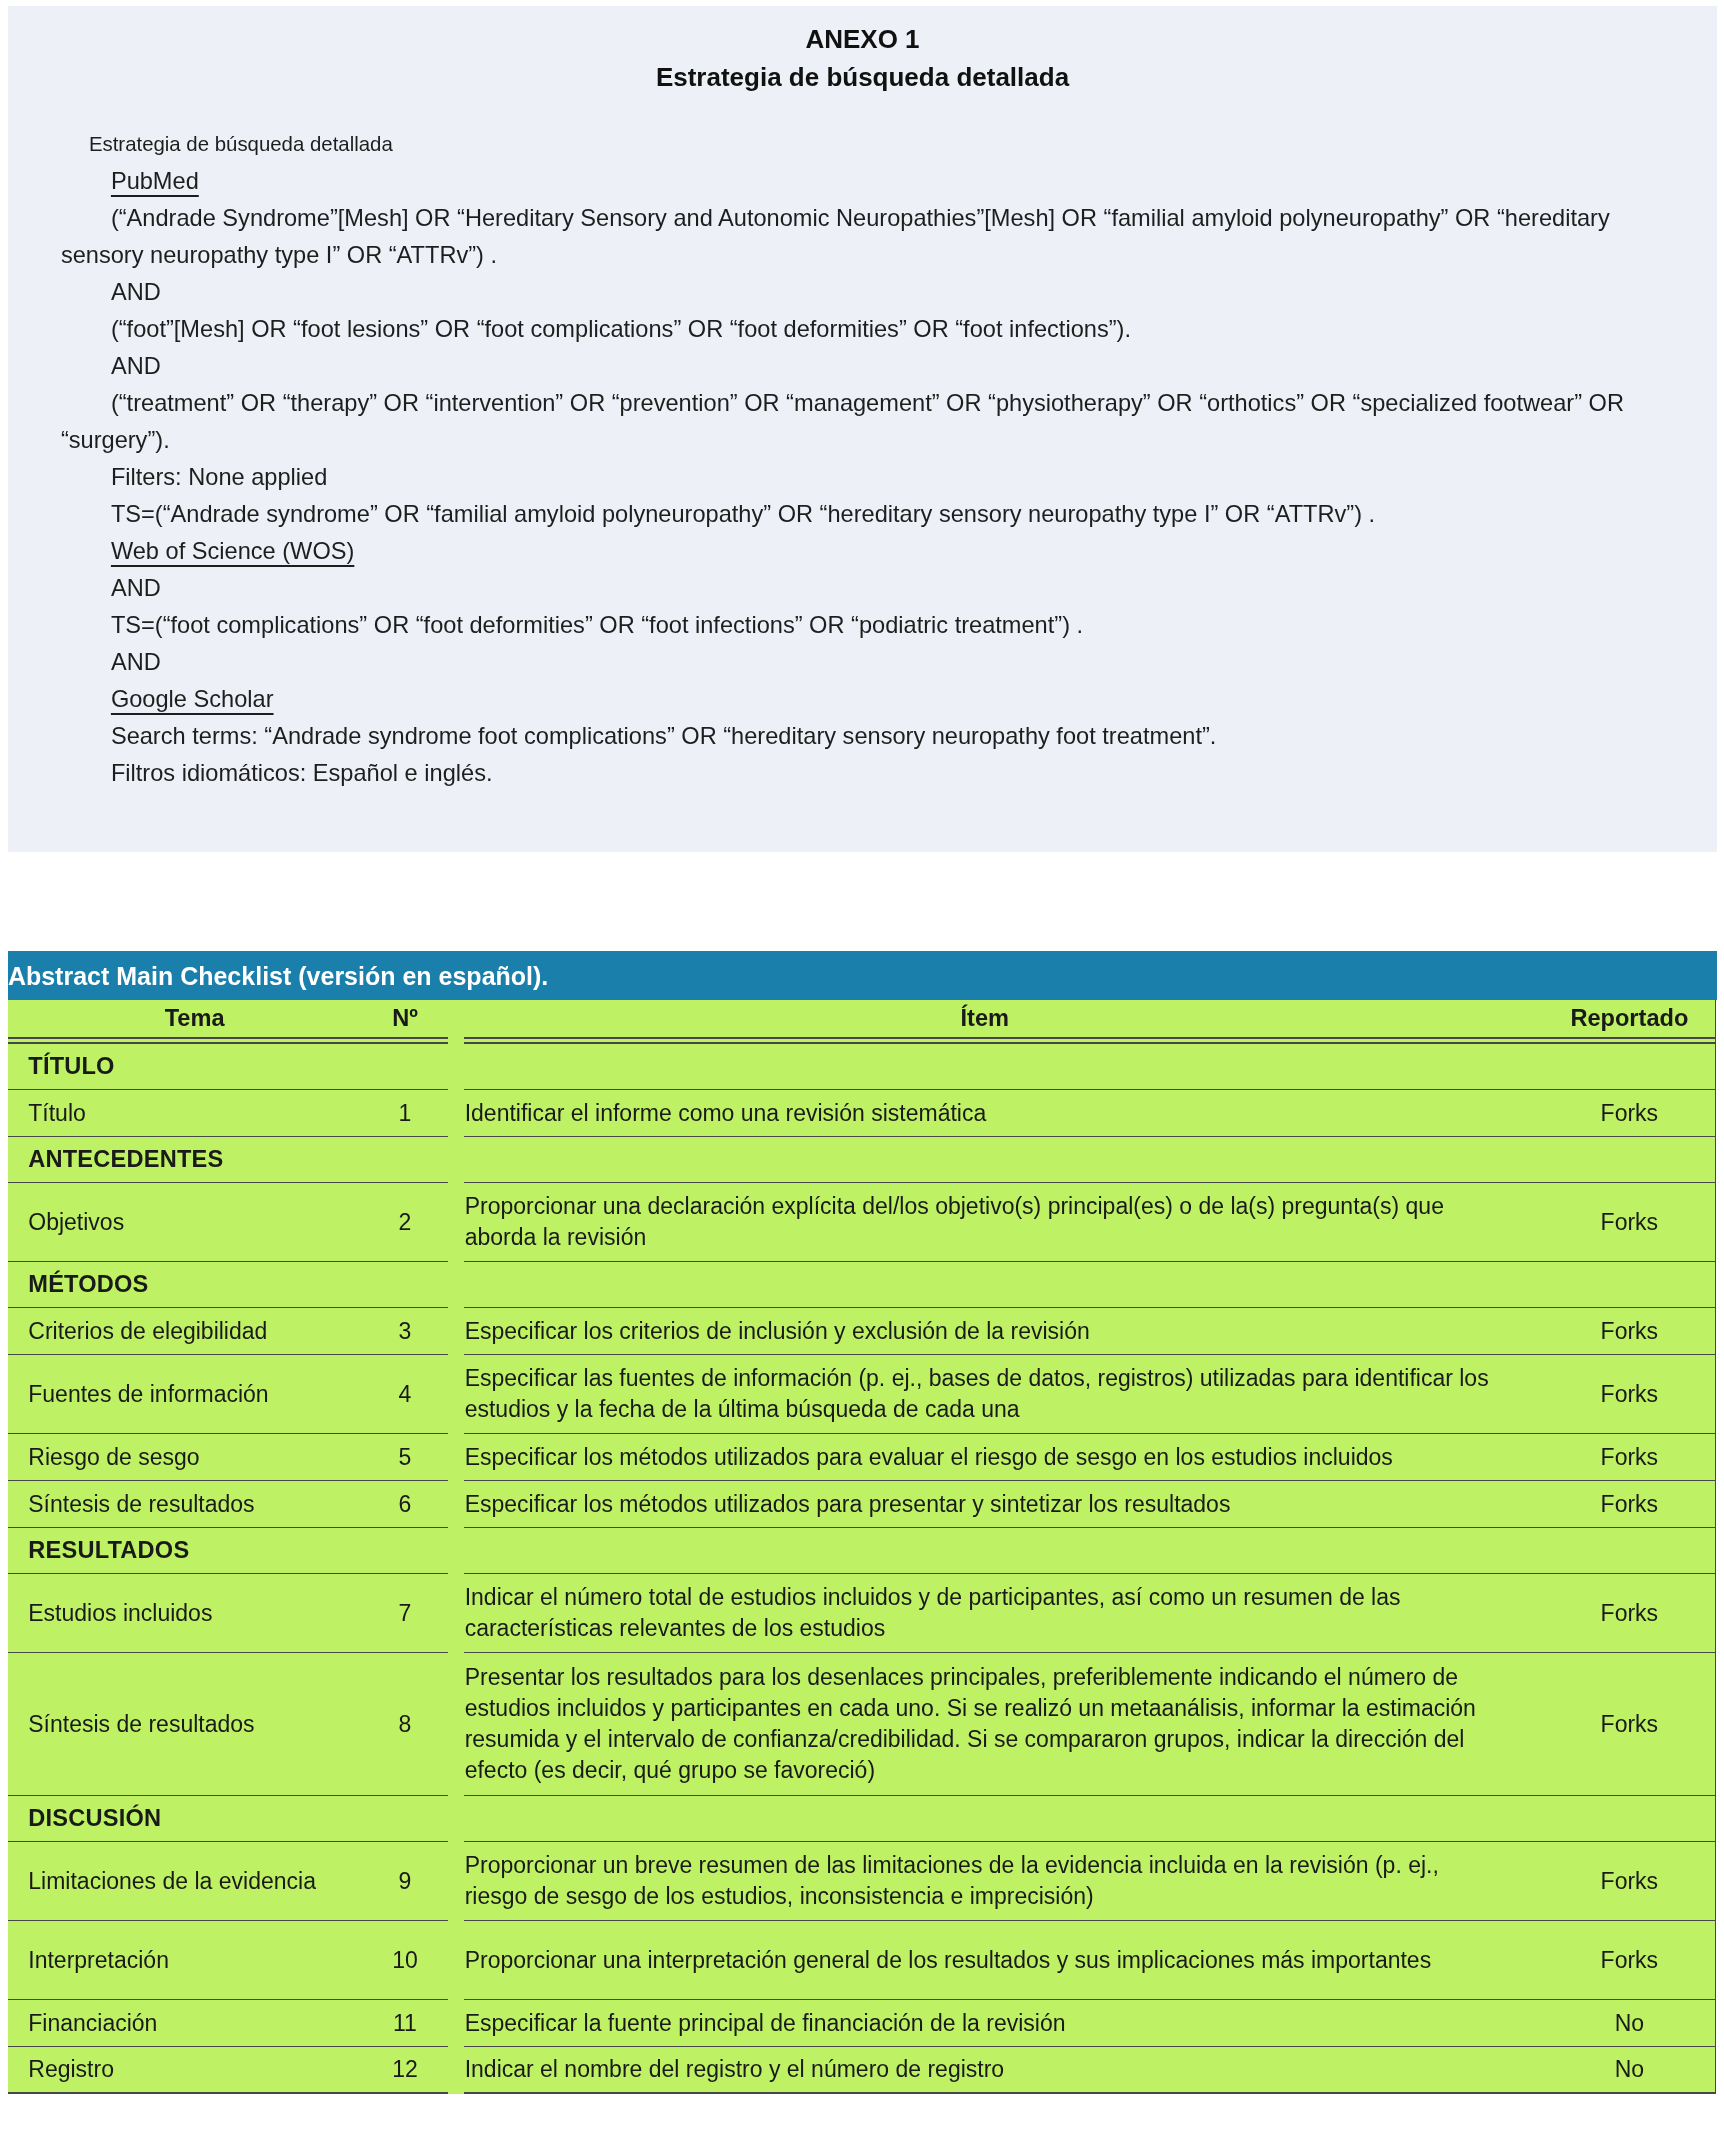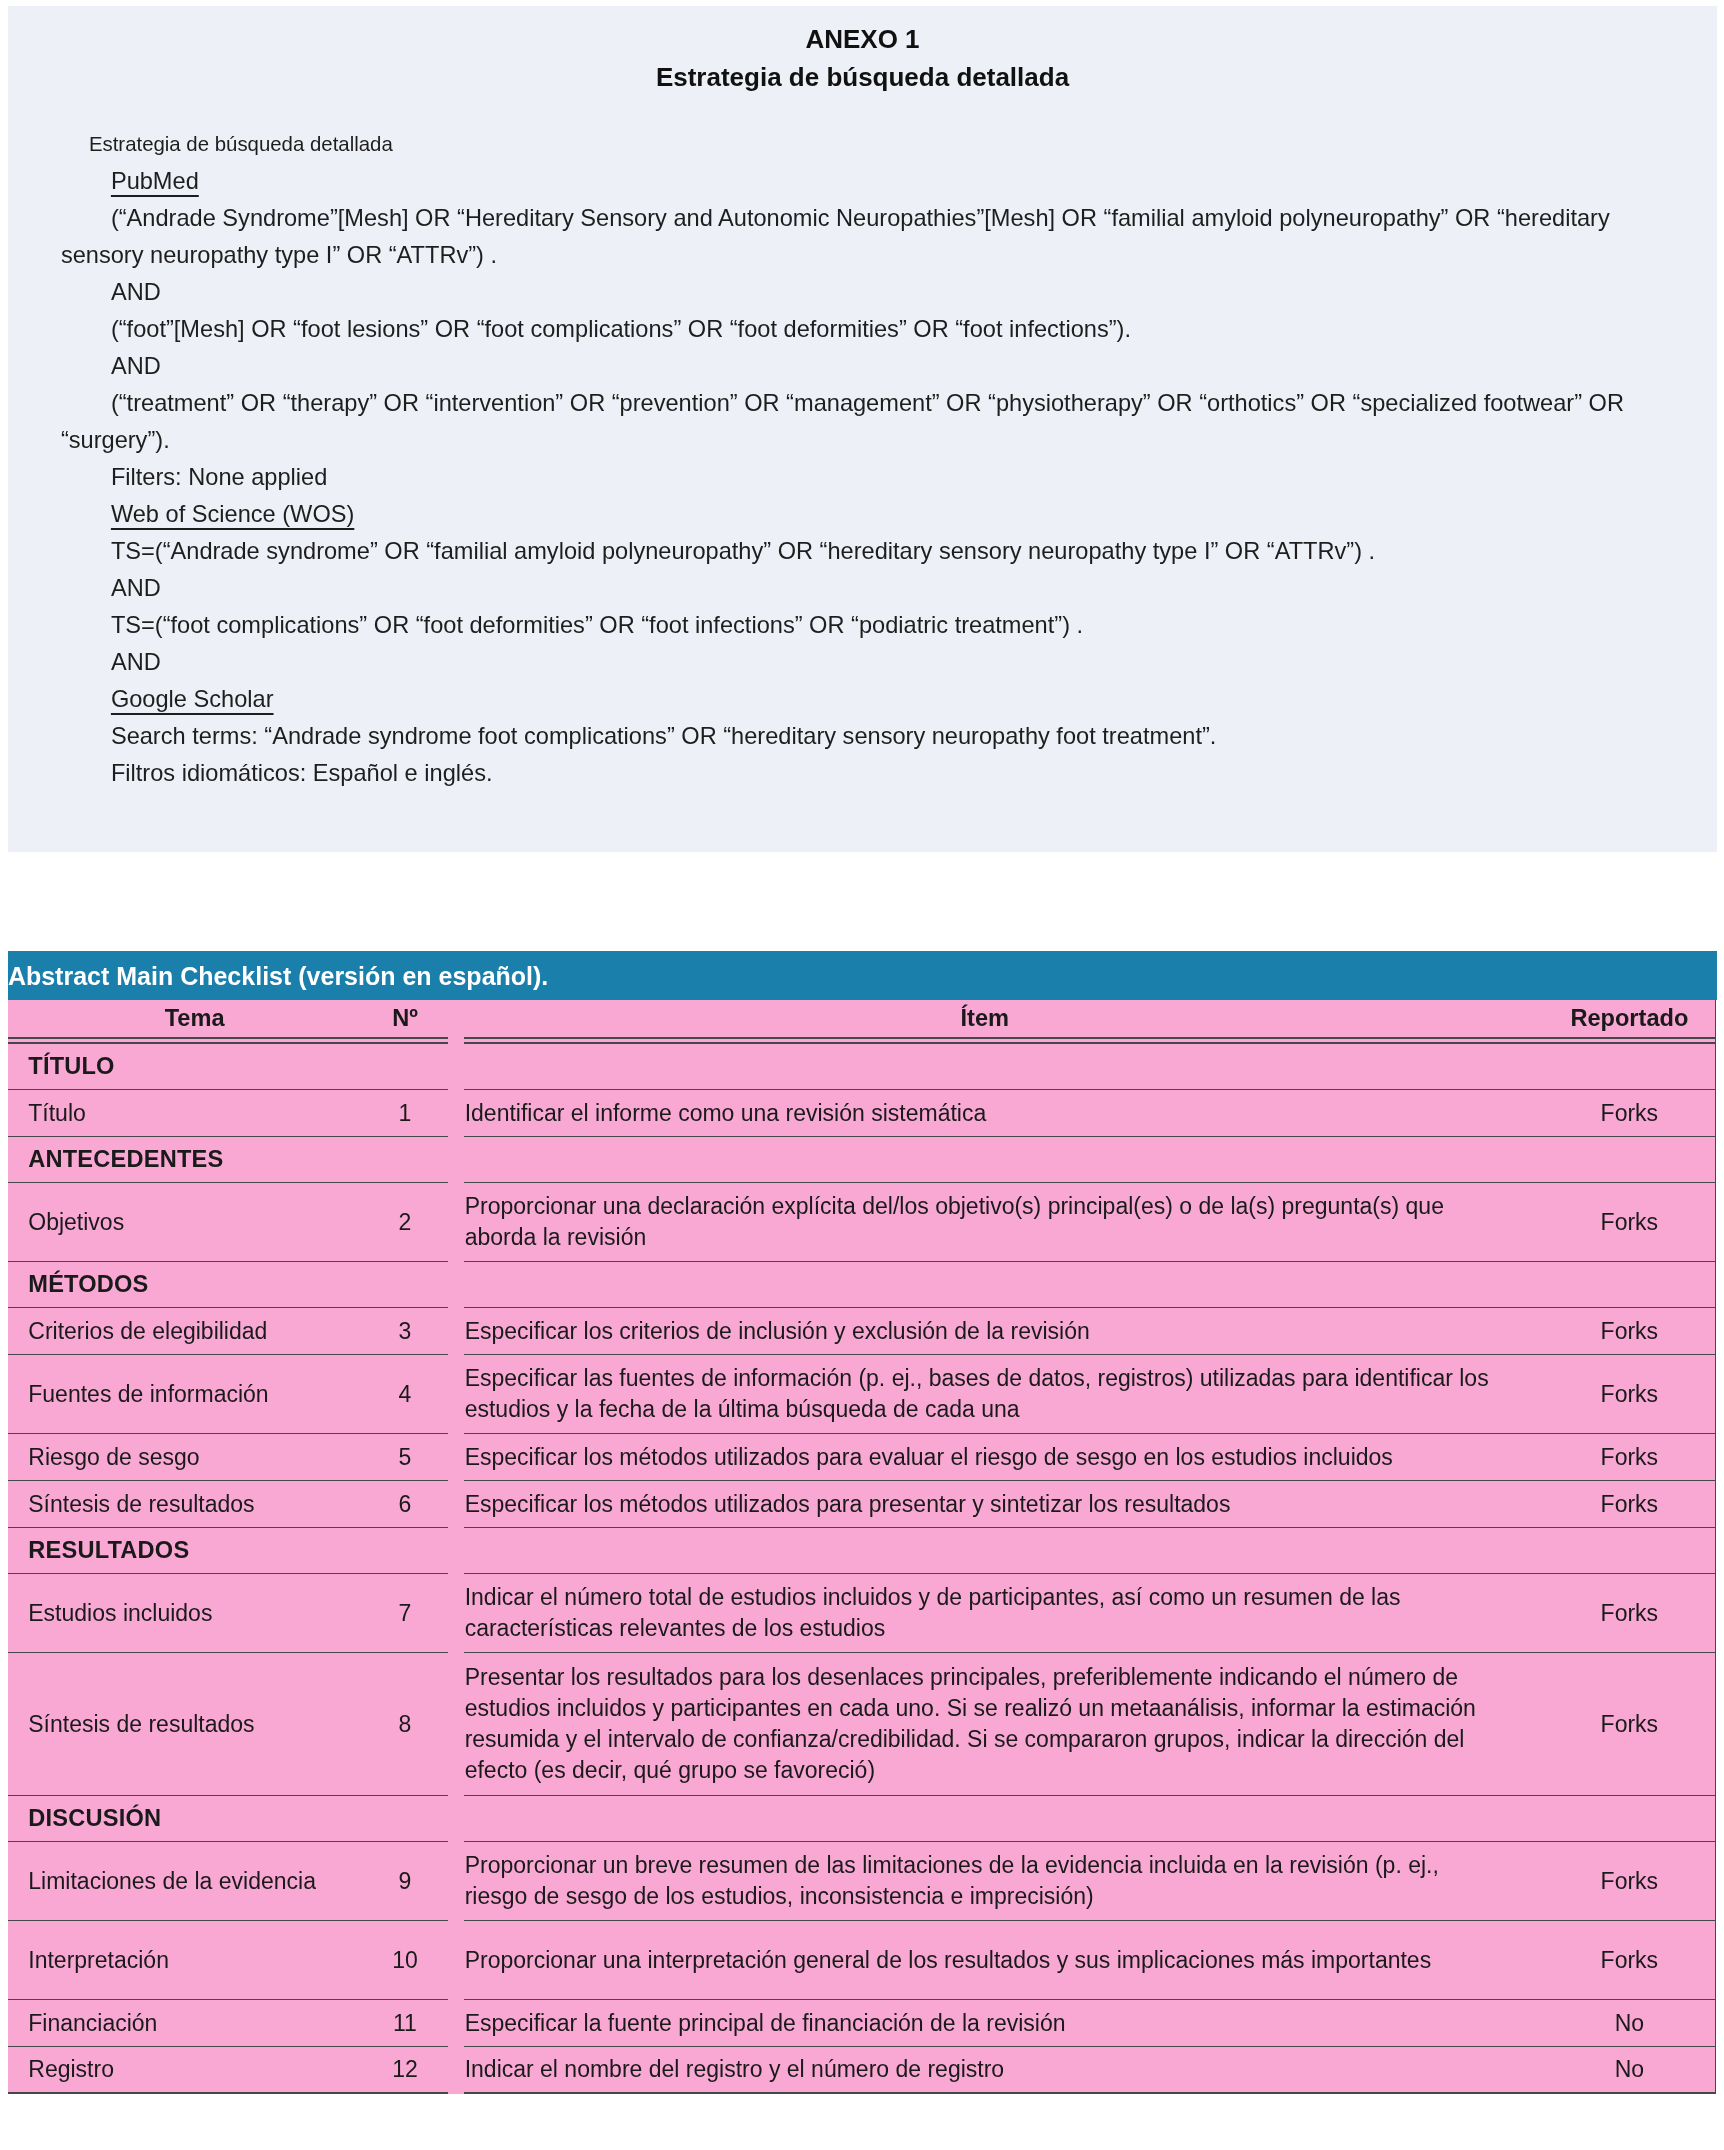--- a/index.html
+++ b/index.html
@@ -28,21 +28,21 @@
   .panel-body p.intro{font-size:20.4px;text-indent:28px;}
   .u{text-decoration:underline;text-underline-offset:5.5px;text-decoration-thickness:1.6px;}
   
   .bar{
     margin:99px 7.9px 0 7.9px;
     height:49px;background:#1b7fac;color:#ffffff;
     font-size:25px;font-weight:bold;line-height:50px;
     box-sizing:border-box;
   }
   .tbl{
-    margin:0 7.9px;background:#f9a8d4;
+    margin:0 7.9px;background:#bef264;
     border-collapse:separate;border-spacing:0;table-layout:fixed;
     width:1708px;border-right:1.6px solid #45474b;
     font-size:23px;color:#1a1a1a;
   }
   .tbl td{vertical-align:middle;line-height:31px;padding-top:7px;padding-bottom:7px;box-sizing:border-box;}
   .c-tema{text-align:left;padding-left:20.4px;}
   .c-num{text-align:center;}
   .c-item{text-align:left;padding-right:39px;}
   .c-rep{text-align:center;}
   .c-gap{padding:0;}
@@ -66,22 +66,22 @@
   <div class="panel-title">Estrategia de búsqueda detallada</div>
   <div class="panel-body">
     <p class="intro">Estrategia de búsqueda detallada</p>
     <p><span class="u">PubMed</span></p>
     <p>(“Andrade Syndrome”[Mesh] OR “Hereditary Sensory and Autonomic Neuropathies”[Mesh] OR “familial amyloid polyneuropathy” OR “hereditary sensory neuropathy type I” OR “ATTRv”) .</p>
     <p>AND</p>
     <p>(“foot”[Mesh] OR “foot lesions” OR “foot complications” OR “foot deformities” OR “foot infections”).</p>
     <p>AND</p>
     <p>(“treatment” OR “therapy” OR “intervention” OR “prevention” OR “management” OR “physiotherapy” OR “orthotics” OR “specialized footwear” OR “surgery”).</p>
     <p>Filters: None applied</p>
+    <p>TS=(“Andrade syndrome” OR “familial amyloid polyneuropathy” OR “hereditary sensory neuropathy type I” OR “ATTRv”) .</p>
     <p><span class="u">Web of Science (WOS)</span></p>
-    <p>TS=(“Andrade syndrome” OR “familial amyloid polyneuropathy” OR “hereditary sensory neuropathy type I” OR “ATTRv”) .</p>
     <p>AND</p>
     <p>TS=(“foot complications” OR “foot deformities” OR “foot infections” OR “podiatric treatment”) .</p>
     <p>AND</p>
     <p><span class="u">Google Scholar</span></p>
     <p>Search terms: “Andrade syndrome foot complications” OR “hereditary sensory neuropathy foot treatment”.</p>
     <p>Filtros idiomáticos: Español e inglés.</p>
   </div>
 </div>
 
 <div class="bar">Abstract Main Checklist (versión en español).</div>

